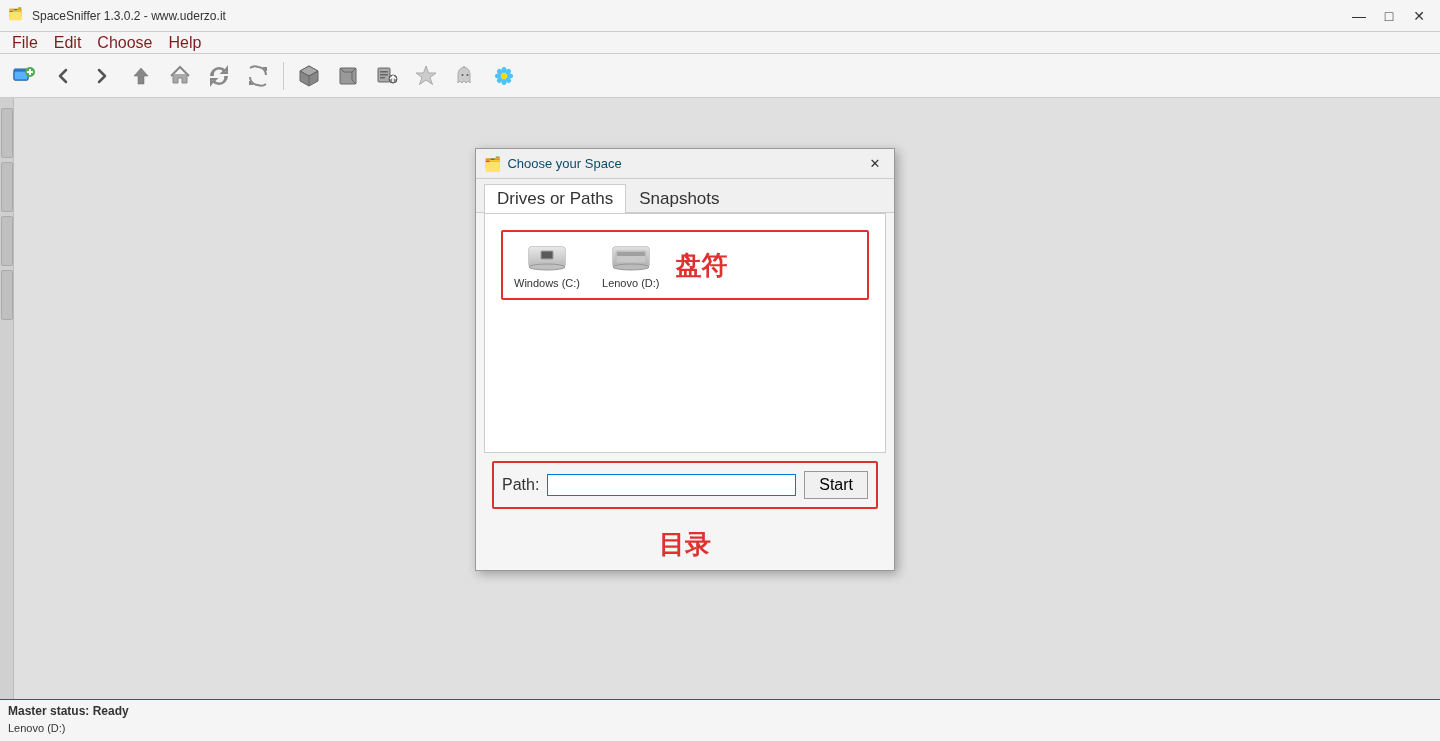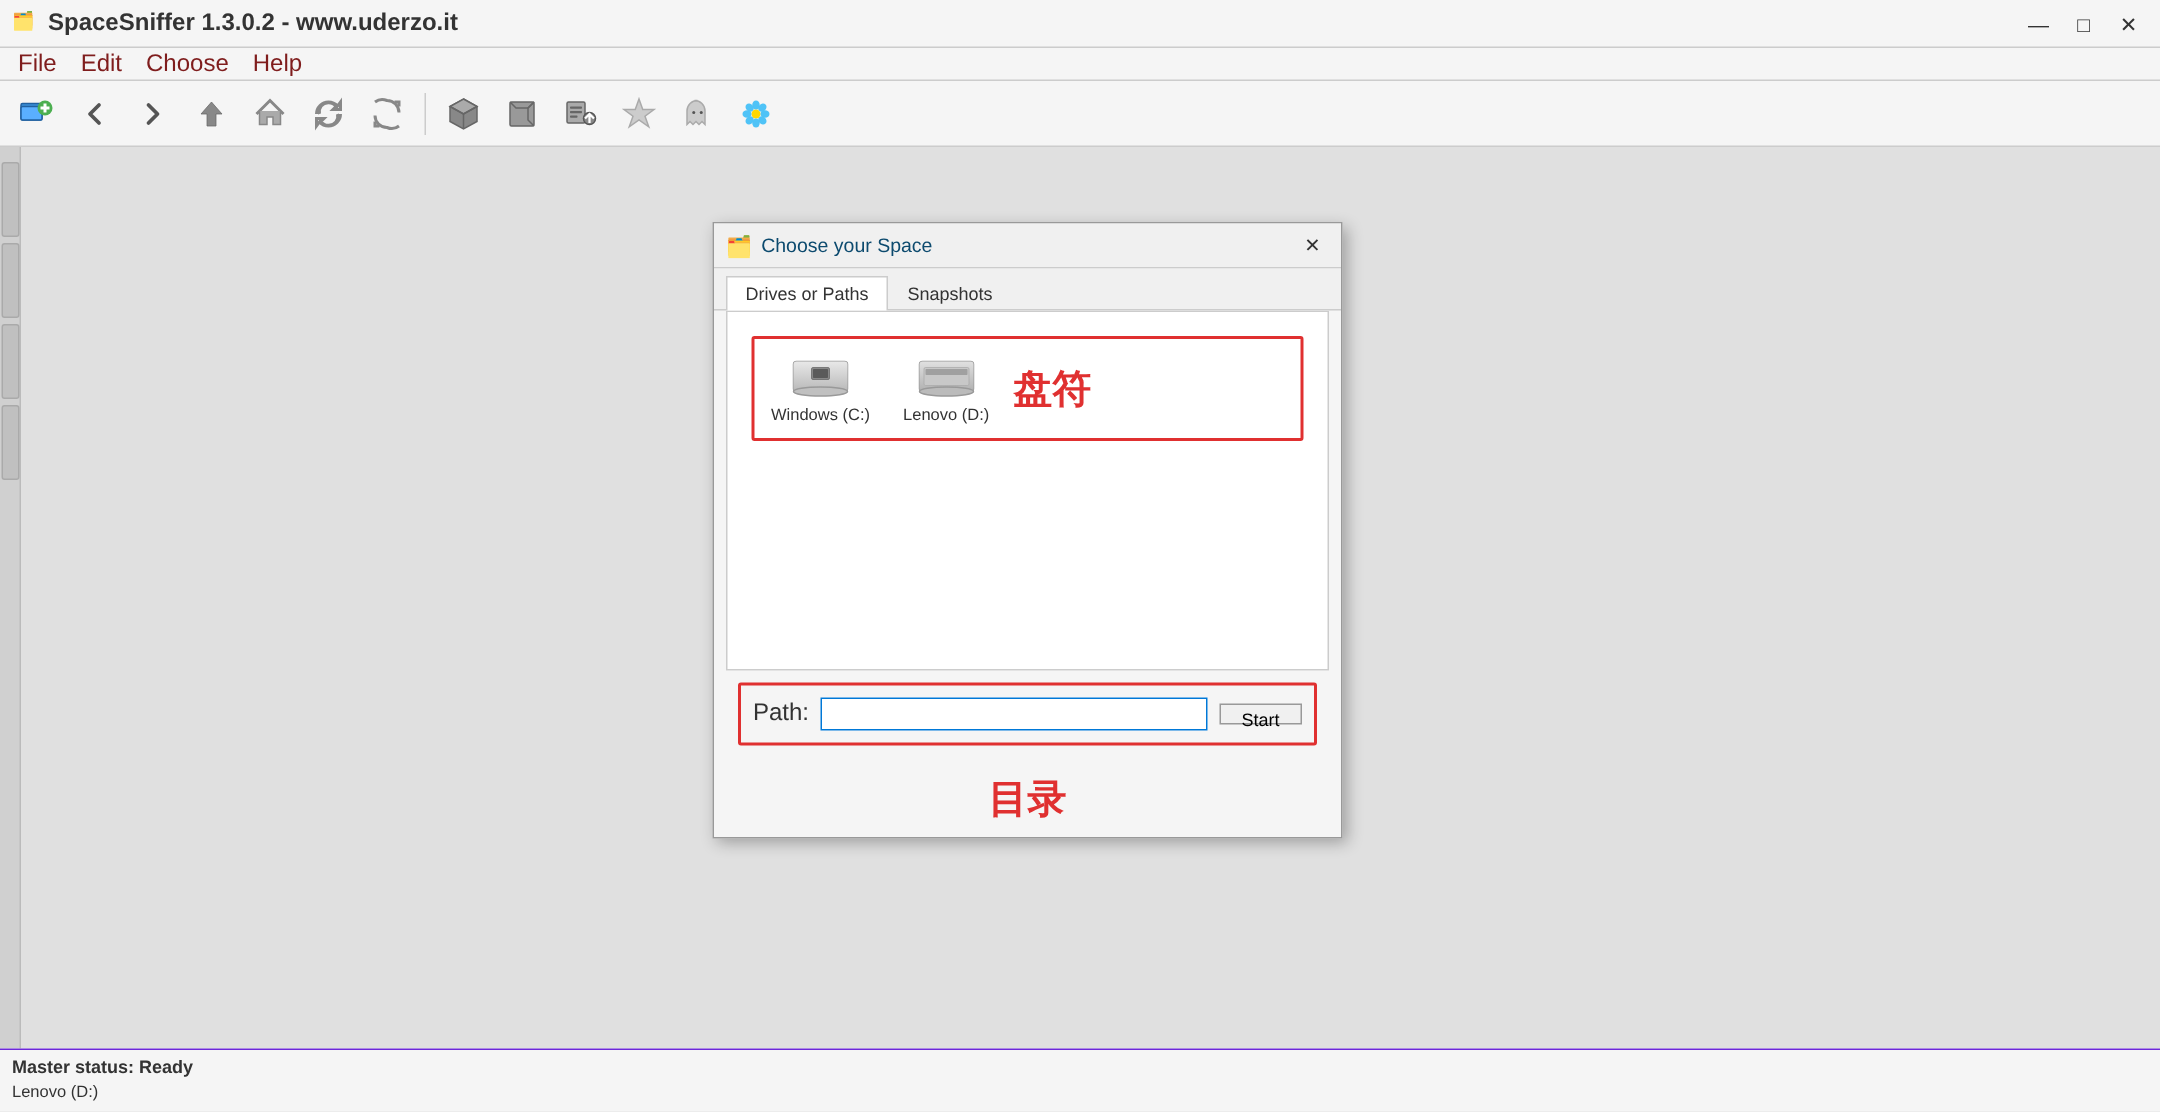--- a/index.html
+++ b/index.html
@@ -26,23 +26,22 @@
     .title-bar-left {
       display: flex;
       align-items: center;
       gap: 6px;
     }
     .title-bar-icon {
       width: 18px;
       height: 18px;
     }
     .title-bar-title {
-      font-size: 16px;
+      font-size: 12px;
       color: #333;
-      font-weight: bold;
     }
     .title-bar-controls {
       display: flex;
       gap: 4px;
     }
     .title-bar-btn {
       width: 26px;
       height: 22px;
       background: #f5f5f5;
       border: 1px solid transparent;
@@ -202,21 +201,21 @@
 
     
     .dialog-tabs {
       display: flex;
       background: #f0f0f0;
       border-bottom: 1px solid #ccc;
       padding: 4px 8px 0 8px;
     }
     .dialog-tab {
       padding: 4px 12px;
-      font-size: 12px;
+      font-size: 17px;
       cursor: pointer;
       border: 1px solid transparent;
       border-bottom: none;
       color: #333;
       background: transparent;
       position: relative;
       top: 1px;
     }
     .dialog-tab.active {
       background: #fff;
@@ -294,25 +293,25 @@
       flex: 1;
       height: 22px;
       border: 1px solid #0078d7;
       outline: none;
       padding: 2px 4px;
       font-size: 12px;
       background: #fff;
     }
     .start-btn {
       padding: 3px 14px;
-      font-size: 12px;
+      font-size: 16px;
       background: #f0f0f0;
       border: 1px solid #999;
       cursor: pointer;
-      height: 14px;
+      height: 28px;
     }
 
     
     .chinese-label-bottom {
       font-size: 26px;
       color: #e03030;
       font-weight: bold;
       text-align: center;
       margin-top: 18px;
     }

